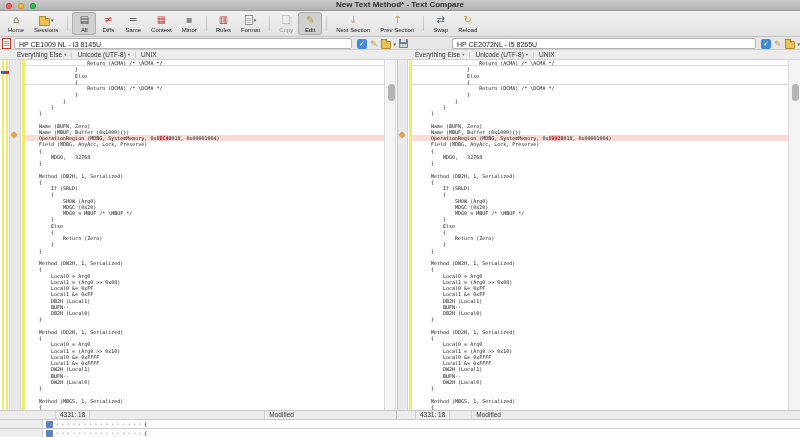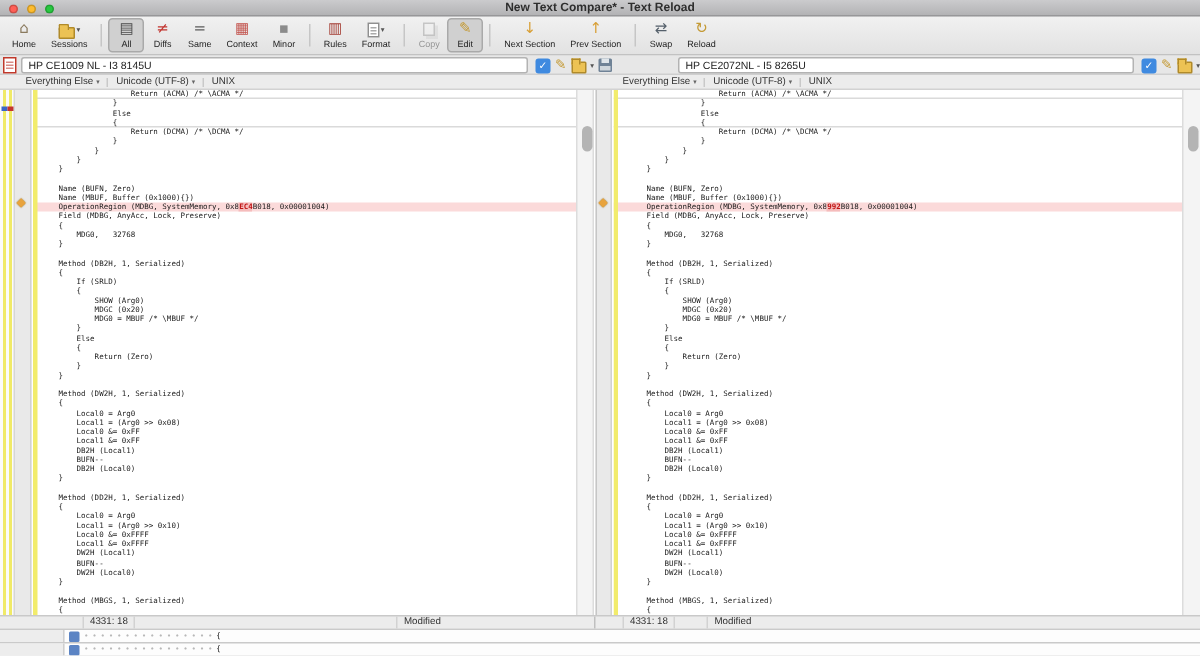--- a/index.html
+++ b/index.html
@@ -90,21 +90,21 @@
 </style>
 </head>
 <body>
 
 <div class="titlebar">
   <div class="lights">
     <span class="light" id="light-r" style="background: rgb(255, 95, 87);"></span>
     <span class="light" id="light-y" style="background: rgb(254, 188, 46);"></span>
     <span class="light" id="light-g" style="background: rgb(40, 200, 64);"></span>
   </div>
-  <div class="title">New Text Compare* - Text Reload</div>
+  <div class="title">New Text Method* - Text Compare</div>
 </div>
 
 <div class="toolbar" id="toolbar">
     <div class="tb-item">
       <span class="tb-icowrap">
         <span class="tb-ico" style="color: rgb(138, 122, 94);">⌂</span>
       </span>
       <span class="tb-label">Home</span>
     </div>
     <div class="tb-item">

